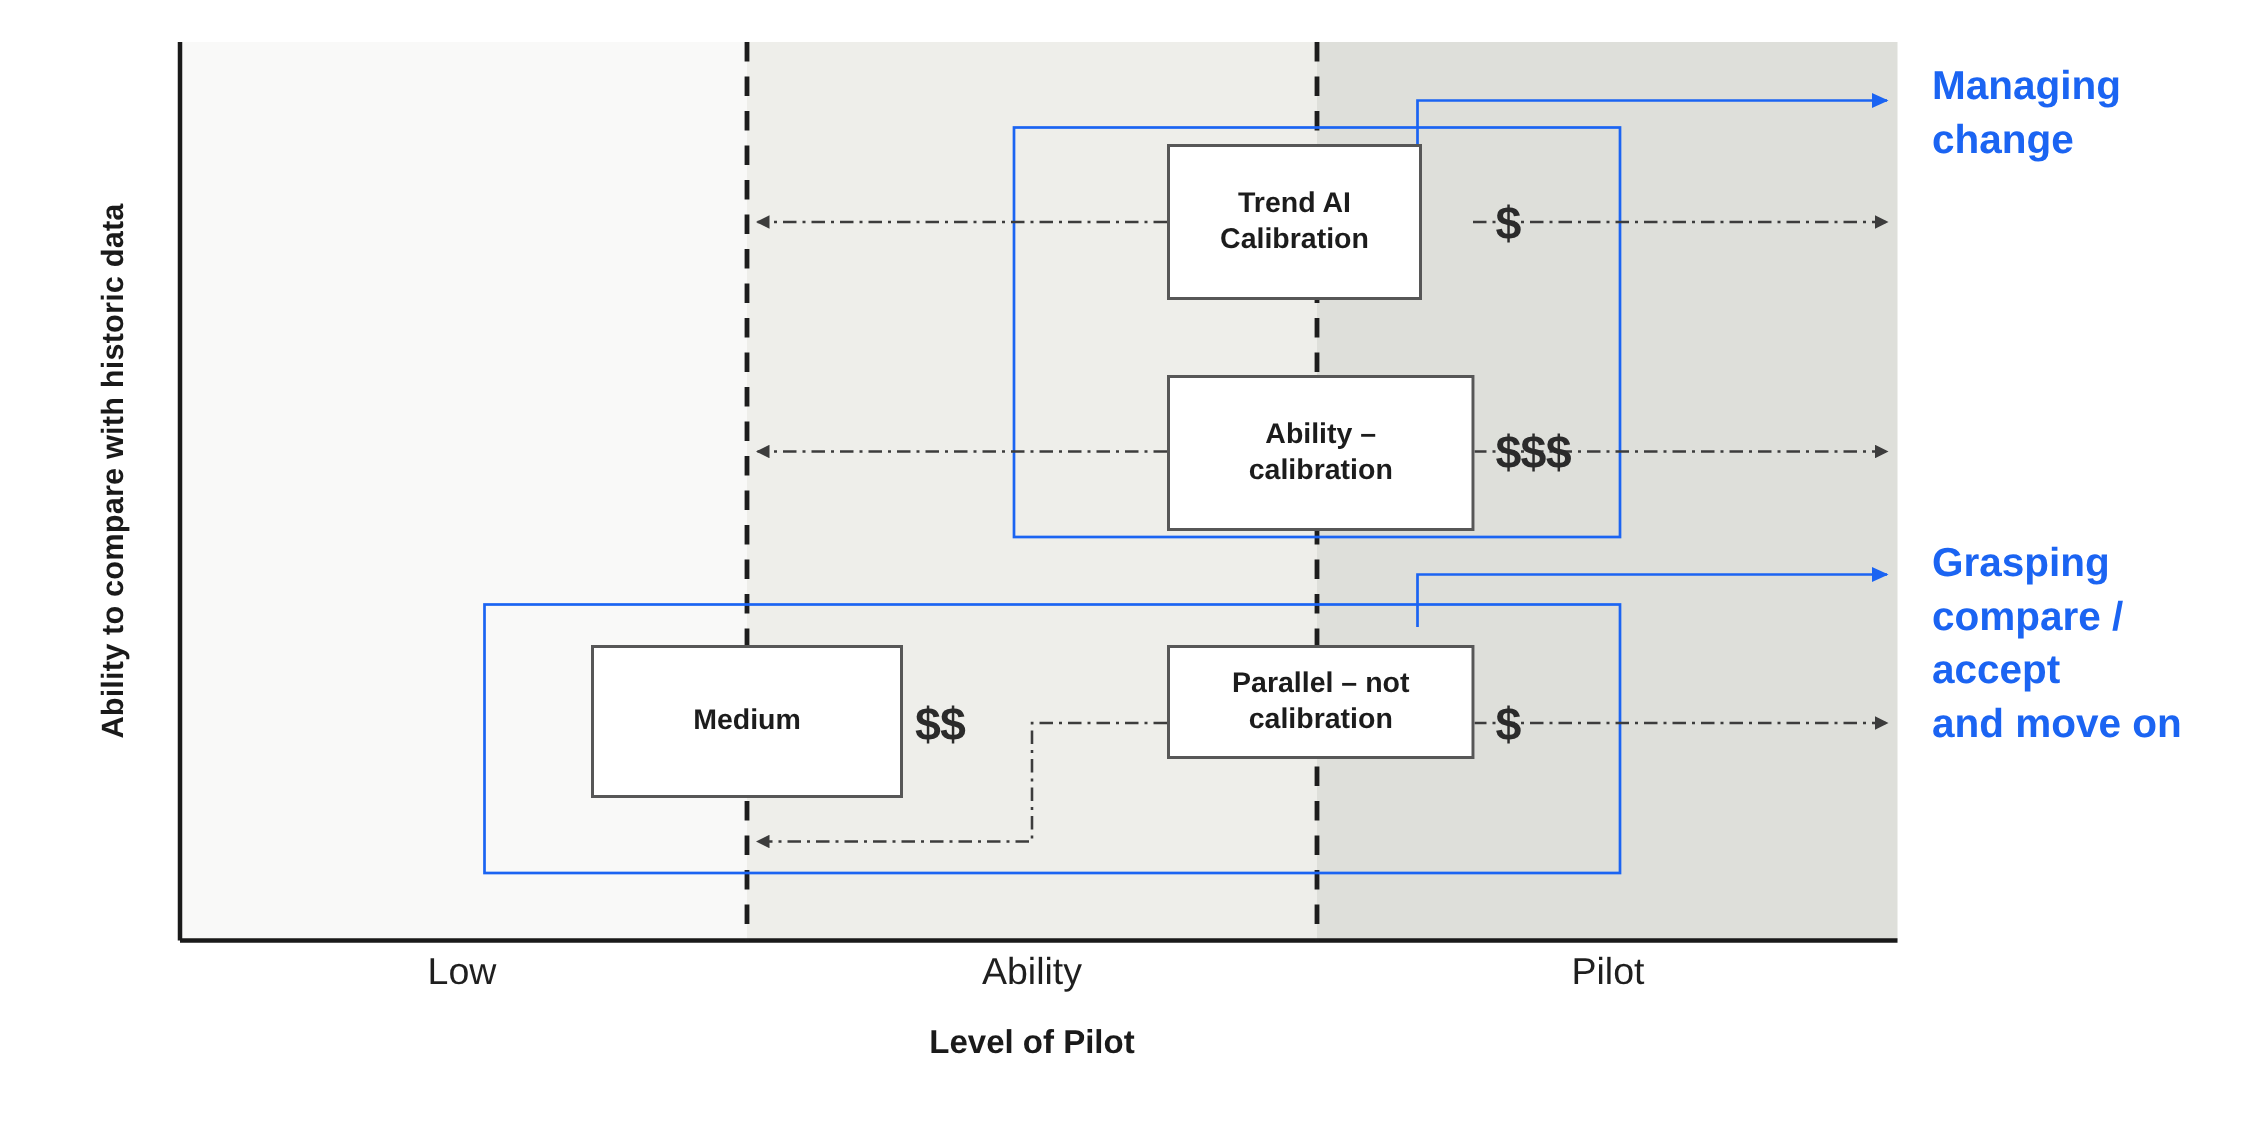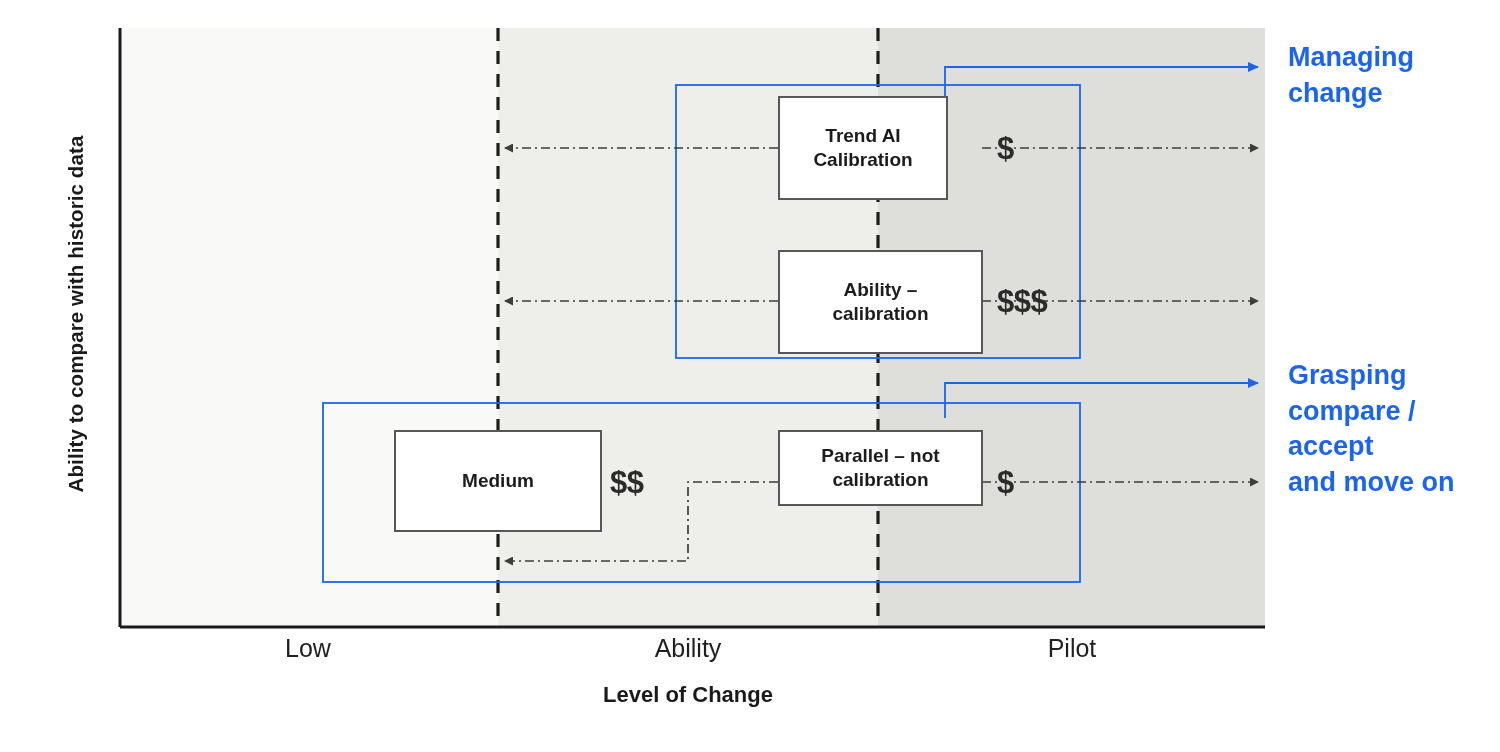--- a/index.html
+++ b/index.html
@@ -102,21 +102,21 @@
 
     <path d="M778,482 L688,482 L688,561 L505,561" fill="none" stroke="#3c3c3c" stroke-width="1.7" stroke-dasharray="9 4 2 4" marker-end="url(#arrowLeft)"></path>
   </svg>
 
   <div class="ylabel">Ability to compare with historic data</div>
 
   <div class="xtick" style="left:218px;width:180px;">Low</div>
   <div class="xtick" style="left:598px;width:180px;">Ability</div>
   <div class="xtick" style="left:982px;width:180px;">Pilot</div>
 
-  <div class="xtitle">Level of Change</div>
+  <div class="xtitle">Level of Pilot</div>
 
   <div class="node" style="left:778px;top:96px;width:170px;height:104px;">
     <span>
       <span>Trend AI</span><br>
       <span>Calibration</span>
     </span>
   </div>
   <div class="cost" style="left:997px;top:131px;">$</div>
 
   <div class="node" style="left:778px;top:250px;width:205px;height:104px;">

